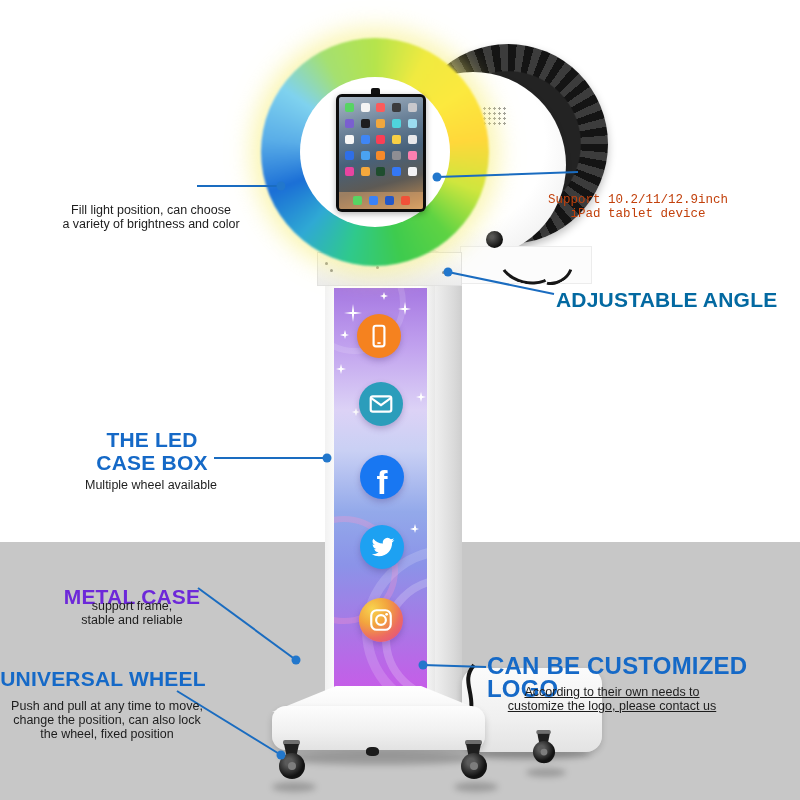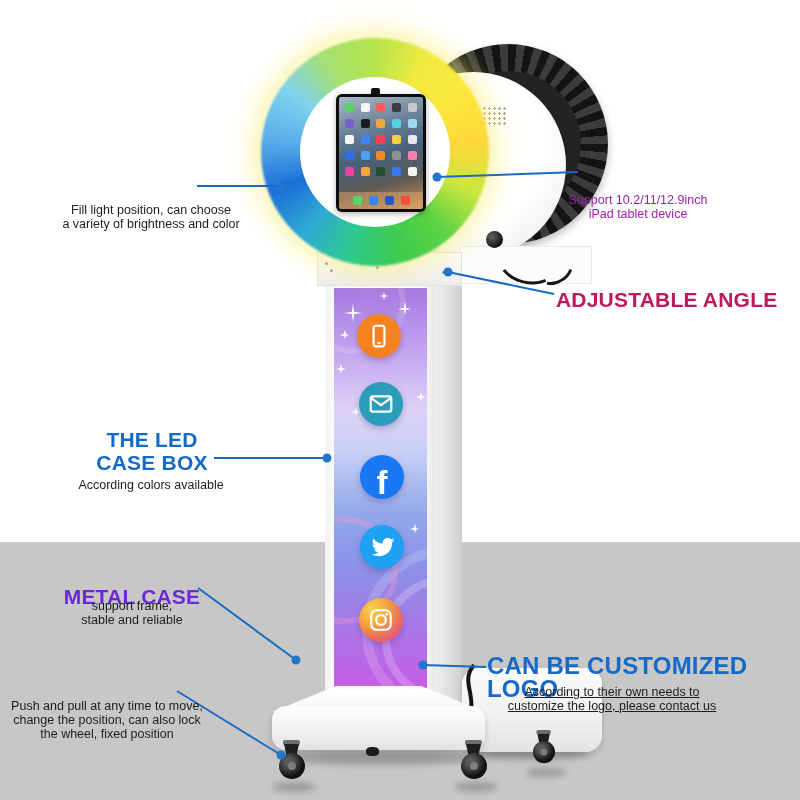--- a/index.html
+++ b/index.html
@@ -246,33 +246,34 @@
         <circle cx="327" cy="458" r="4.5"></circle>
       <circle cx="296" cy="660" r="4.5"></circle>
         <circle cx="281" cy="755" r="4.5"></circle>
       <circle cx="423" cy="665" r="4.5"></circle>
     </g>
   </svg>
 
   <div class="abs desc" style="left: 26px; top: 203px; width: 250px; z-index: 20; color: rgb(29, 29, 29);">Fill light position, can choose
 a variety of brightness and color</div>
 
-  <div class="abs desc" style="left: 538px; top: 193px; width: 200px; z-index: 20; color: #a21caf;">Support 10.2/11/12.9inch
+  <div class="abs desc" style="left: 538px; top: 193px; width: 200px; z-index: 20; color: #c2410c; font-family: Liberation Mono, monospace;">Support 10.2/11/12.9inch
 iPad tablet device</div>
 
-  <div class="abs title" style="left: 556px; top: 288px; z-index: 20; color: #be185d;">ADJUSTABLE ANGLE</div>
+  <div class="abs title" style="left: 556px; top: 288px; z-index: 20; color: #0369a1;">ADJUSTABLE ANGLE</div>
 
   <div class="abs title ctr" style="left: 72px; top: 428px; width: 160px; z-index: 20; color: rgb(21, 105, 199);">THE LED
 CASE BOX</div>
-  <div class="abs desc" style="left: 40px; top: 478px; width: 222px; z-index: 20; color: rgb(29, 29, 29);">According colors available</div>
+  <div class="abs desc" style="left: 40px; top: 478px; width: 222px; z-index: 20; color: rgb(29, 29, 29);">Multiple wheel available</div>
 
   <div class="abs title ctr" style="left: 50px; top: 570px; width: 164px; z-index: 20; color: #6d28d9; margin-top: 15px;">METAL CASE</div>
   <div class="abs desc" style="left: 40px; top: 599px; width: 184px; z-index: 20; color: rgb(29, 29, 29);">support frame,
 stable and reliable</div>
 
+  <div class="abs title ctr" style="left: 0px; top: 667px; width: 206px; z-index: 20; color: rgb(21, 105, 199);">UNIVERSAL WHEEL</div>
   <div class="abs desc" style="left: 0px; top: 699px; width: 214px; z-index: 20; color: rgb(29, 29, 29);">Push and pull at any time to move,
 change the position, can also lock
 the wheel, fixed position</div>
 
   <div class="abs title" style="left: 487px; top: 654px; font-size: 24px; z-index: 20; color: rgb(21, 105, 199);">CAN BE CUSTOMIZED LOGO</div>
   <div class="abs desc" style="left: 490px; top: 685px; width: 244px; z-index: 20; color: rgb(29, 29, 29); text-decoration: underline;">According to their own needs to
 customize the logo, please contact us</div>
 
 </div>
 

